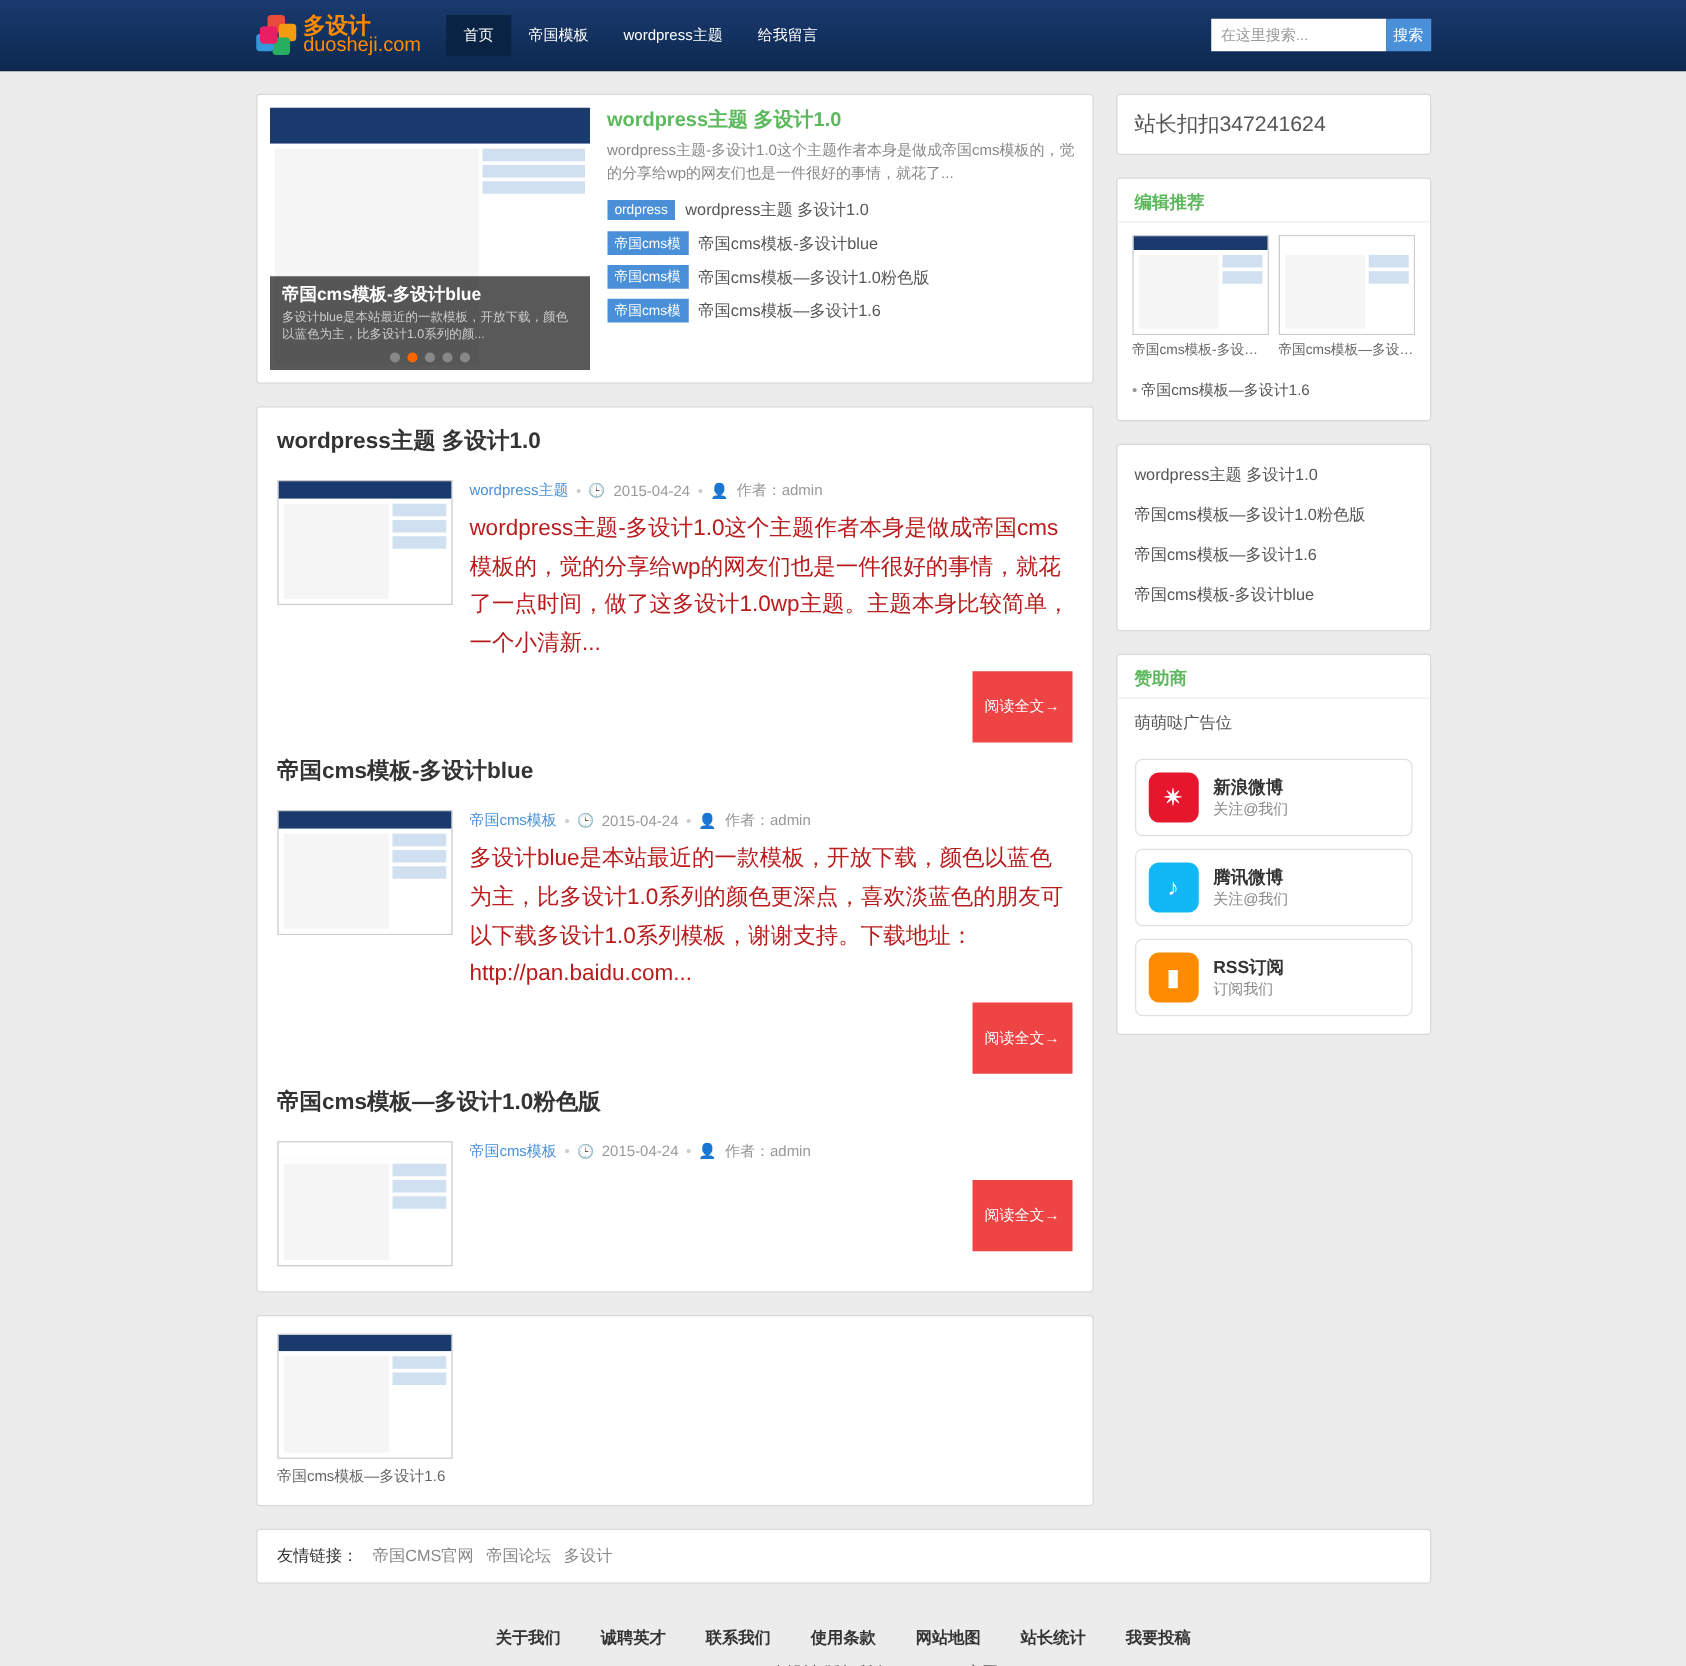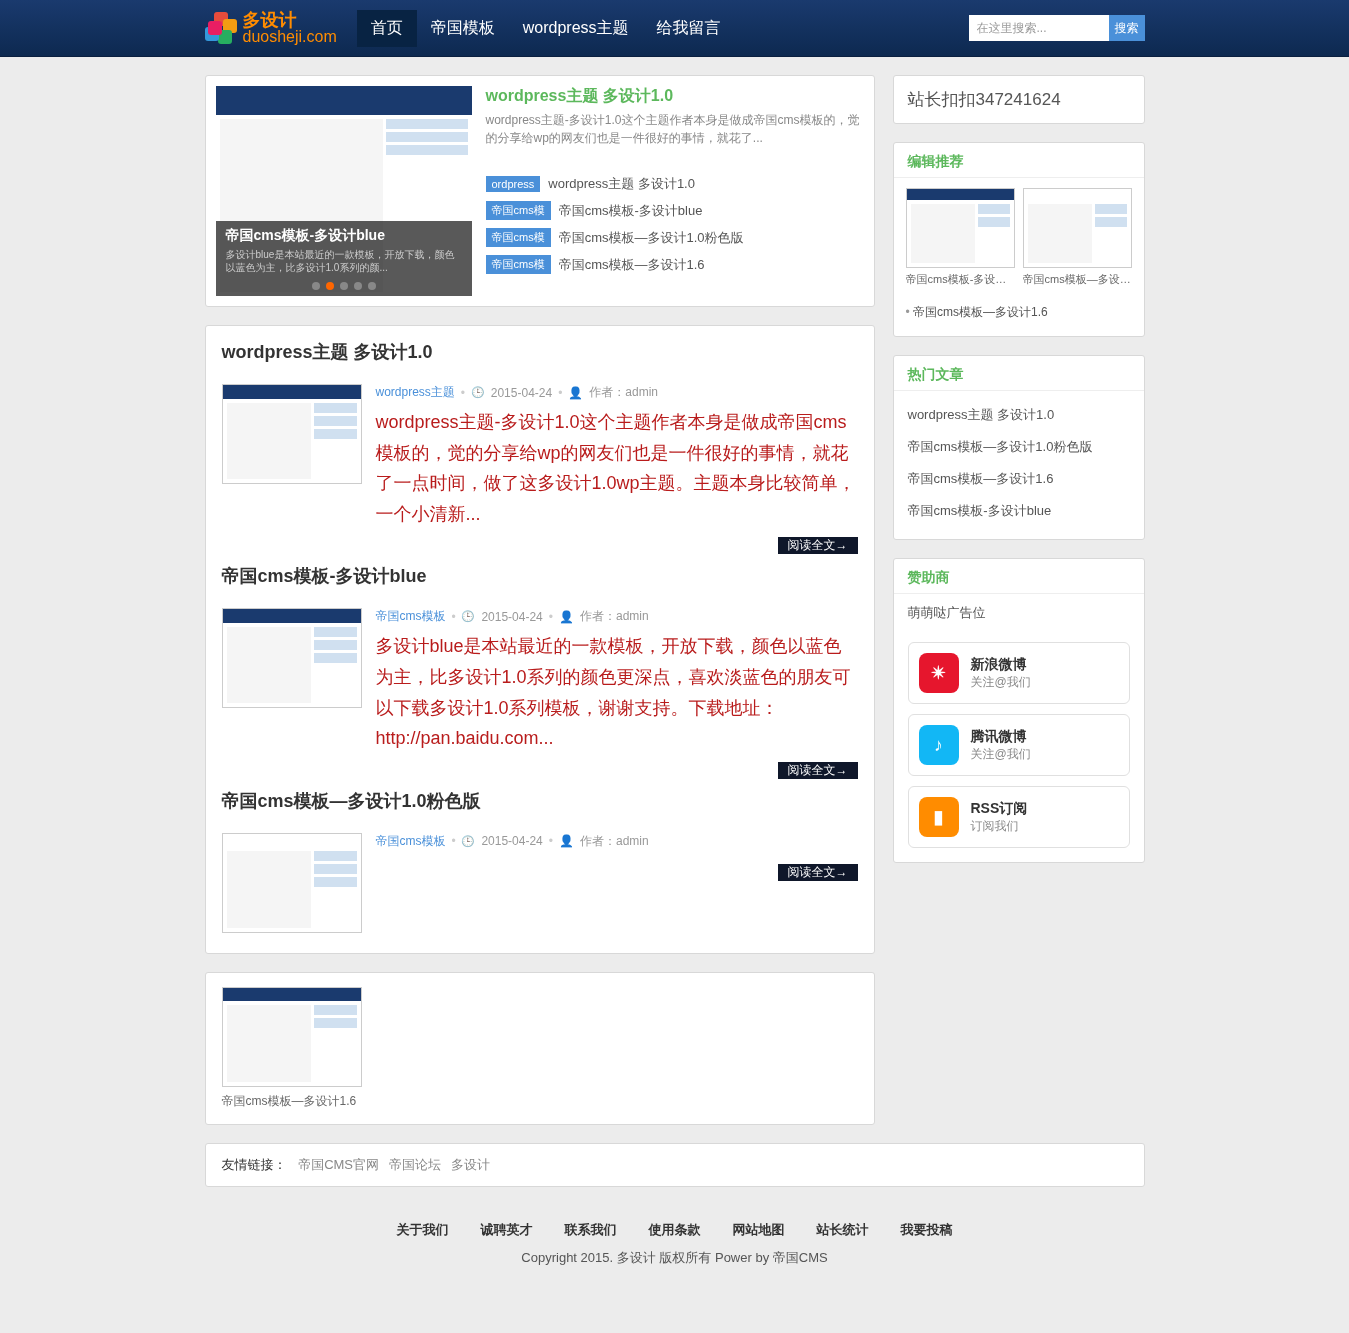--- a/index.html
+++ b/index.html
@@ -12,59 +12,59 @@
 .logo-icon span{position:absolute;width:14px;height:14px;border-radius:3px}
 .logo-icon .p1{background:#e74c3c;top:0;left:9px}
 .logo-icon .p2{background:#f39c12;top:7px;right:0}
 .logo-icon .p3{background:#27ae60;bottom:0;right:5px}
 .logo-icon .p4{background:#3498db;bottom:3px;left:0}
 .logo-icon .p5{background:#e91e63;top:9px;left:3px}
 .logo-text{display:flex;flex-direction:column;color:#fff;line-height:1}
 .logo-cn{font-size:18px;font-weight:bold;color:#ff8c00}
 .logo-en{font-size:16px;color:#ff8c00}
 .nav{display:flex;gap:0}
-.nav a{color:#fff;padding:8px 14px;font-size:16px}
+.nav a{color:#fff;padding:8px 14px;font-size:12px}
 .nav a.active{background:#082343}
 .search{margin-left:auto;display:flex}
 .search input{width:140px;height:26px;border:none;padding:0 8px;font-size:12px;background:#fff;color:#333}
 .search input::placeholder{color:#999}
 .search button{width:36px;height:26px;border:none;background:#4a90d9;color:#fff;font-size:12px;cursor:pointer}
 .container{width:940px;margin:18px auto 0;display:flex;gap:18px;align-items:flex-start}
 .main{width:670px}
 .sidebar{width:252px}
 .panel{background:#fff;border:1px solid #d8d8d8;border-radius:3px;margin-bottom:18px}
 .hero{padding:10px;display:flex;gap:14px}
 .slider{width:256px;height:210px;background:#1a3a6e;position:relative;overflow:hidden}
 .slider-img{width:256px;height:210px;background:#eaf1f9}
 .slider-caption{position:absolute;bottom:0;left:0;right:0;background:rgba(0,0,0,0.65);color:#fff;padding:6px 10px 22px}
 .slider-caption h3{font-size:14px;margin-bottom:3px}
 .slider-caption p{font-size:10px;color:#ccc;line-height:1.3}
 .dots{position:absolute;bottom:6px;left:50%;transform:translateX(-50%);display:flex;gap:6px}
 .dots span{width:8px;height:8px;border-radius:50%;background:#888}
 .dots span.active{background:#ff6600}
 .hero-right{flex:1}
 .hero-title{color:#5cb85c;font-size:16px;font-weight:bold;margin-bottom:4px}
-.hero-desc{color:#888;font-size:12px;line-height:1.5;margin-bottom:24px}
+.hero-desc{color:#888;font-size:12px;line-height:1.5;margin-bottom:8px}
 .hero-list{list-style:none}
 .hero-list li{display:flex;align-items:center;gap:8px;padding:4px 0;font-size:13px}
 .hero-tag{background:#4a90d9;color:#fff;font-size:11px;padding:2px 6px;white-space:nowrap}
 .hero-list a{color:#555}
 .post-panel{padding:14px 16px 10px}
 .post-title{font-size:18px;color:#333;margin-bottom:10px}
 .post{display:flex;gap:14px;padding:10px 0;border-top:1px dotted #ddd}
 .post:first-of-type{border-top:none}
 .post-thumb{width:140px;height:100px;background:#dce8f4;border:1px solid #ccc;flex-shrink:0}
 .post-body{flex:1;position:relative}
 .post-meta{font-size:12px;color:#999;margin-bottom:6px;display:flex;align-items:center;gap:6px;flex-wrap:wrap}
 .post-meta .cat{color:#4a90d9}
 .post-meta .sep{color:#ccc}
 .clock-icon{font-size:11px}
 .user-icon{color:#4a90d9}
 .post-excerpt{font-size:18px;color:#b91c1c;line-height:1.7}
-.readmore{display:inline-block;background:#0f172a;color:#fff;padding:0 10px;font-size:12px;float:right;margin-top:8px}
+.readmore{display:inline-block;background:#ef4444;color:#fff;padding:20px 10px;font-size:12px;float:right;margin-top:8px}
 .post-section{clear:both}
 .card-panel{padding:14px 16px}
 .card-item{width:140px}
 .card-thumb{width:140px;height:100px;background:#dce8f4;border:1px solid #ccc}
 .card-title{font-size:12px;color:#666;margin-top:6px}
 .side-title{color:#5cb85c;font-size:14px;font-weight:bold;padding:10px 14px 6px;border-bottom:1px solid #eee}
 .qq-line{padding:12px 14px;font-size:17px;color:#555}
 .rec-grid{display:flex;gap:8px;padding:10px 12px}
 .rec-item{flex:1;min-width:0}
 .rec-thumb{width:100%;height:80px;border:1px solid #ccc;background:#eaf1f9}
@@ -334,21 +334,20 @@
               </div>
             </div>
             <div class="rec-cap">帝国cms模板—多设计1.0粉</div>
           </div>
         </div>
       <ul class="rec-list">
           <li>帝国cms模板—多设计1.6</li>
         </ul>
     </div>
     <div class="panel">
-      <h3 class="side-title">热门文章</h3>
       <ul class="hot-list" id="hot-list">
           <li><a href="#">wordpress主题 多设计1.0</a></li>
           <li><a href="#">帝国cms模板—多设计1.0粉色版</a></li>
           <li><a href="#">帝国cms模板—多设计1.6</a></li>
           <li><a href="#">帝国cms模板-多设计blue</a></li>
         </ul>
     </div>
     <div class="panel">
       <h3 class="side-title">赞助商</h3>
       <div class="sponsor-text">萌萌哒广告位</div>

